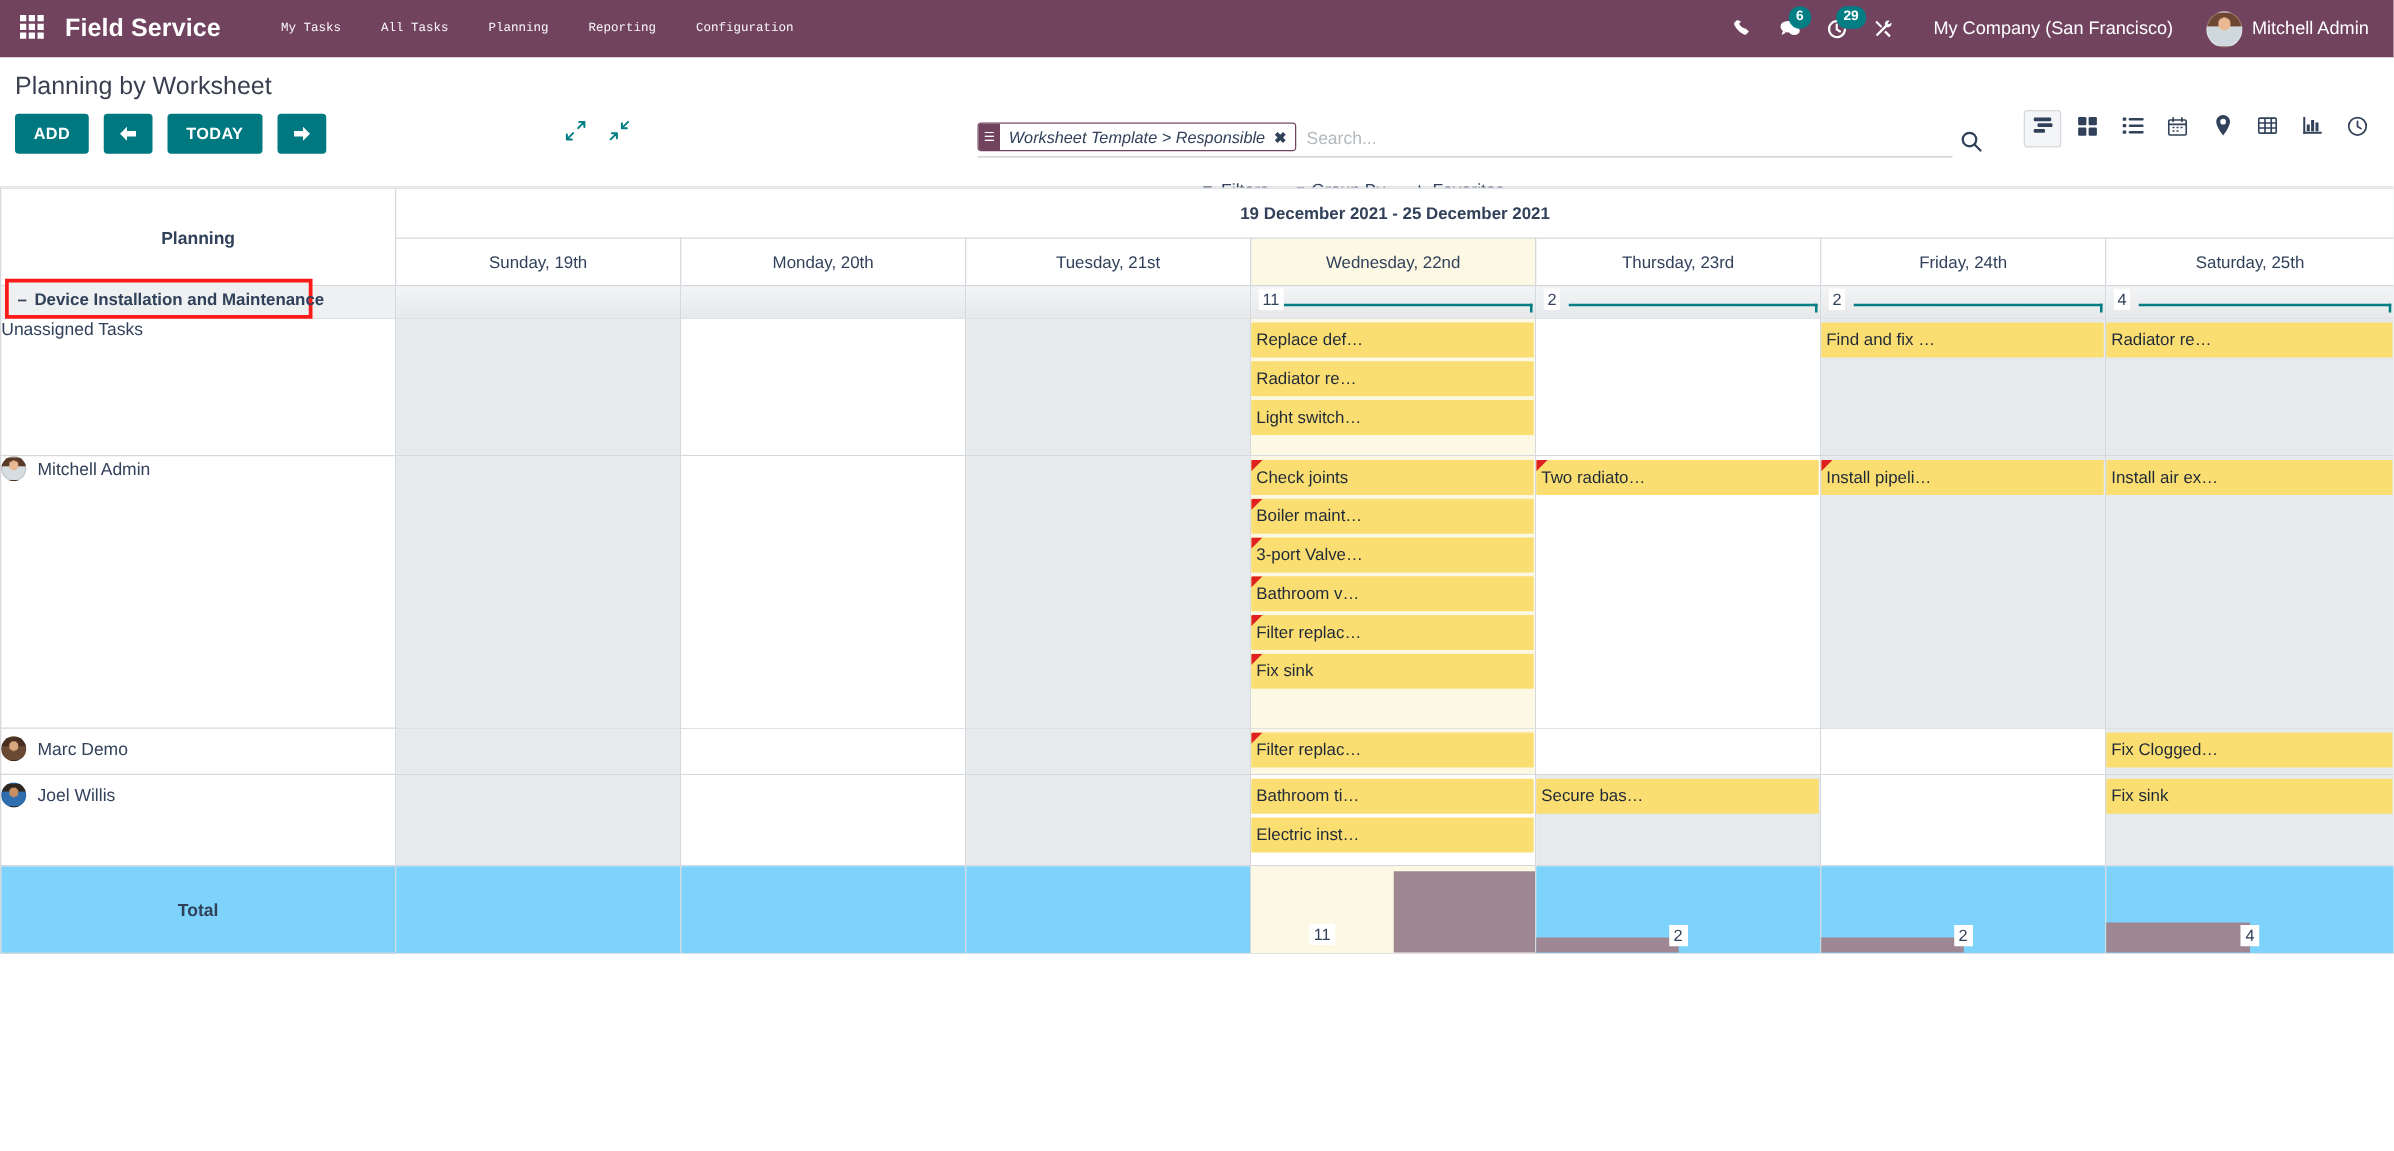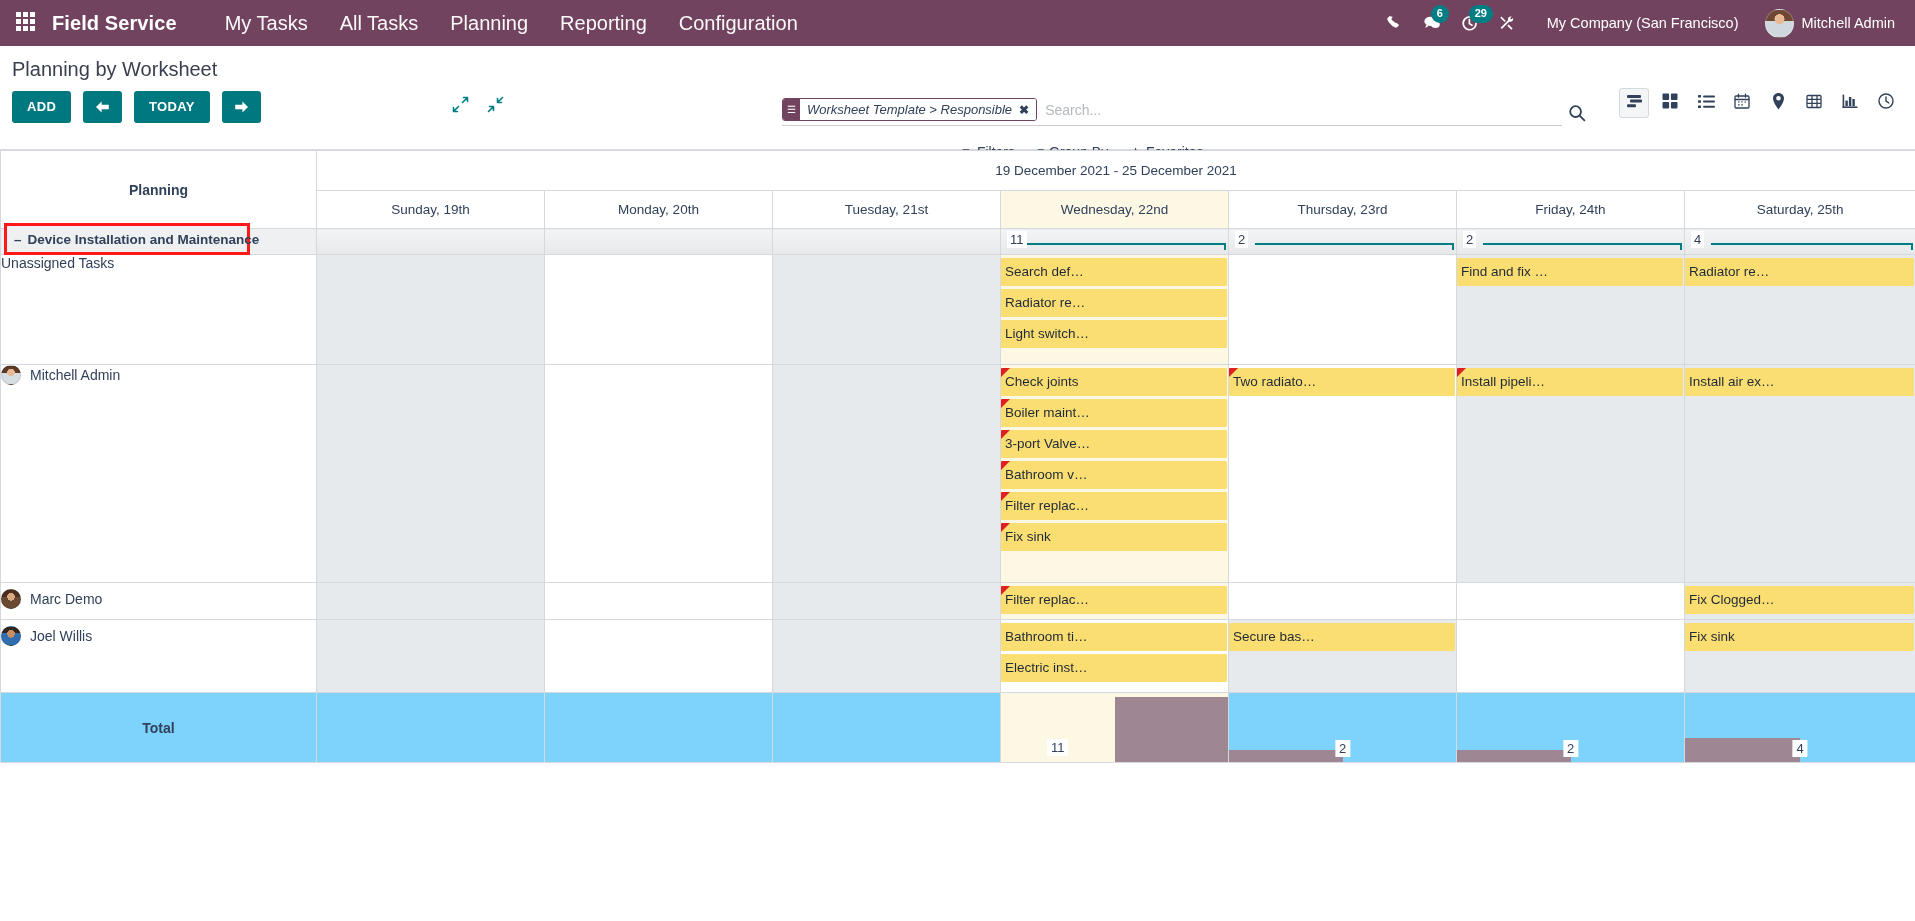--- a/index.html
+++ b/index.html
@@ -35,25 +35,26 @@
   .apps-grid i { background: #fff; display:block; width:5px; height:5px; }
   .brand {
     font-size: 20px;
     font-weight: 700;
     letter-spacing: .1px;
     margin-right: 32px;
     white-space: nowrap;
     cursor: pointer;
   }
   .menu-item {
-    font-size: 20px;
+    font-size: 10px;
     padding: 6px 16px;
     white-space: nowrap;
     cursor: pointer;
     opacity: .97;
+    font-family: Liberation Mono, monospace;
   }
   .nav-right {
     margin-left: auto;
     display: flex;
     align-items: center;
     gap: 4px;
   }
   .nav-icon {
     position: relative;
     width: 34px; height: 34px;
@@ -279,21 +280,21 @@
     font-size: 14px;
     font-weight: 700;
     color: #31415a;
     background: #fff;
     vertical-align: middle;
   }
   .th-range {
     height: 40px;
     text-align: center;
     font-size: 13.5px;
-    font-weight: 400;
+    font-weight: 700;
     color: #31415a;
     background: #fff;
   }
   .th-day {
     height: 38px;
     text-align: center;
     font-size: 13.5px;
     color: #31415a;
     font-weight: 400;
     background: #fff;
@@ -706,21 +707,21 @@
     <tr style="height:110px">
       <td class="res-cell">
         <div class="res-inner">
           <span>Unassigned Tasks</span>
         </div>
       </td>
       <td class="slot off"></td>
       <td class="slot"></td>
       <td class="slot off"></td>
       <td class="slot today-col">
-        <div class="pill">Search def…</div>
+        <div class="pill">Replace def…</div>
         <div class="pill">Radiator re…</div>
         <div class="pill">Light switch…</div>
       </td>
       <td class="slot"></td>
       <td class="slot off">
         <div class="pill">Find and fix …</div>
       </td>
       <td class="slot off">
         <div class="pill">Radiator re…</div>
       </td>

